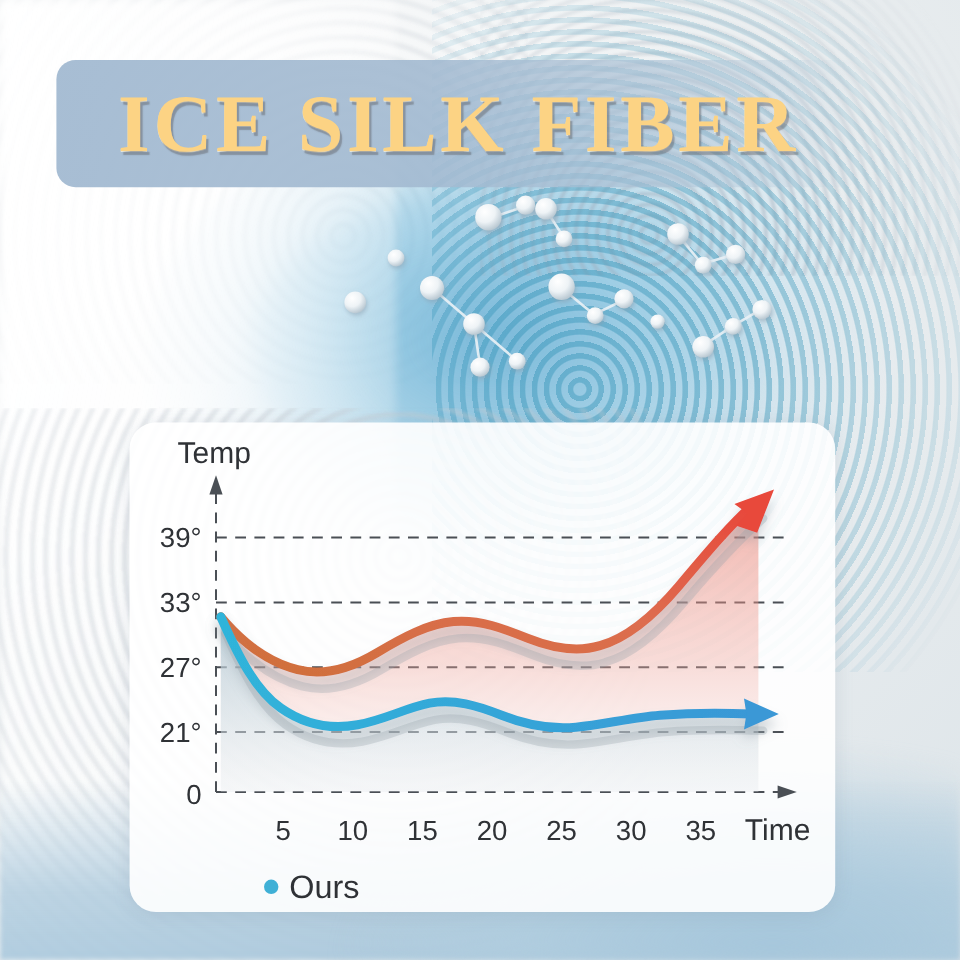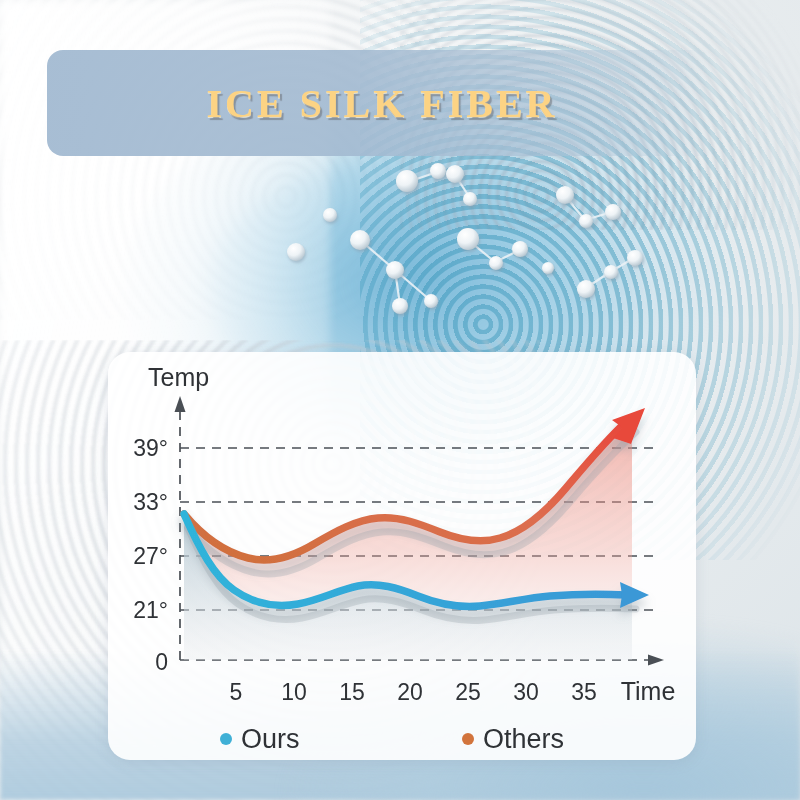--- a/index.html
+++ b/index.html
@@ -80,21 +80,21 @@
 
   
   .banner{position:absolute;left:47px;top:50px;width:670px;height:106px;
     border-radius:16px 14px 14px 16px;
     background:linear-gradient(90deg, rgba(160,184,208,.92) 0%, rgba(163,186,209,.90) 46%,
                 rgba(171,193,213,.66) 74%, rgba(183,203,219,.28) 92%, rgba(190,208,222,0) 100%);
   }
   .banner-title{position:absolute;left:47px;top:50px;width:670px;height:106px;
     display:flex;align-items:center;justify-content:center;
     font-family:"Liberation Serif","DejaVu Serif",serif;
-    font-size:40px;font-weight:700;letter-spacing:3px;
+    font-size:68px;font-weight:700;letter-spacing:3px;
     color:#FCD384;
     text-shadow:2px 3px 1px rgba(90,90,95,.45), 0 1px 0 rgba(255,245,220,.7);
     white-space:nowrap;
   }
 
   
   .card{position:absolute;left:108px;top:352px;width:588px;height:408px;
     border-radius:22px;
     background:rgba(255,255,255,.90);
     box-shadow:0 2px 14px rgba(120,140,160,.18);
@@ -273,19 +273,15 @@
       <text x="476" y="348" font-size="23" text-anchor="middle">35</text>
       <text x="540" y="348" font-size="25" text-anchor="middle">Time</text>
     </g>
   </svg>
 
   <div class="legend">
     <div class="legend-item ours">
       <span class="legend-dot" style="background:#3FB0D6"></span>
       <span class="legend-label">Ours</span>
     </div>
-    <div class="legend-item others">
-      <span class="legend-dot" style="background:#D2743C"></span>
-      <span class="legend-label">Others</span>
-    </div>
   </div>
 
 </div>
 
 </body></html>

